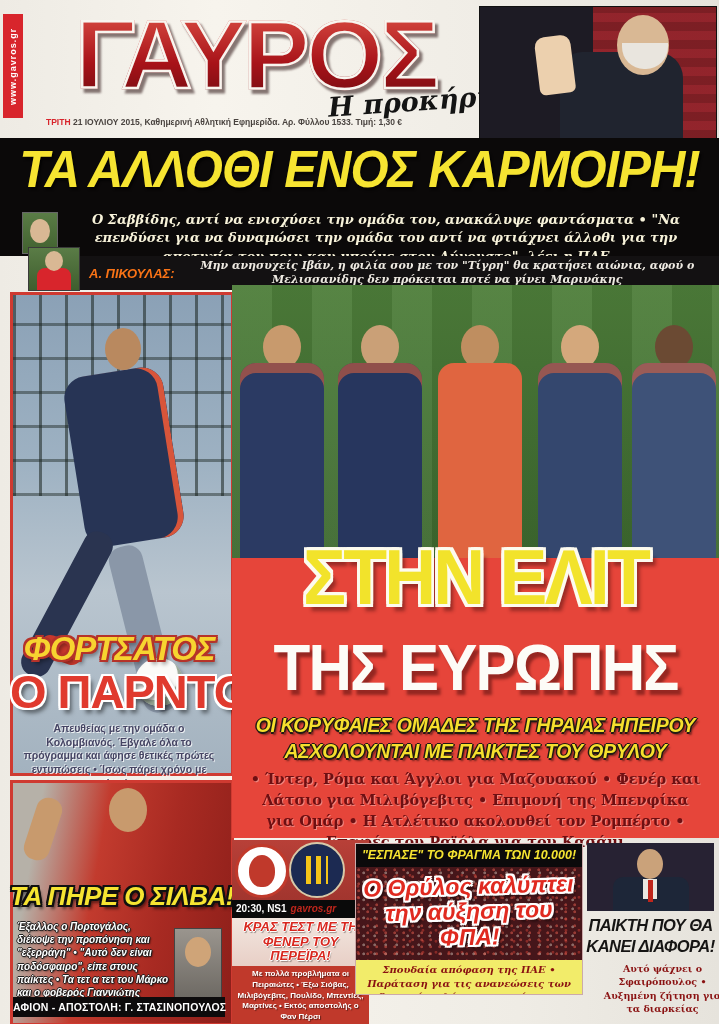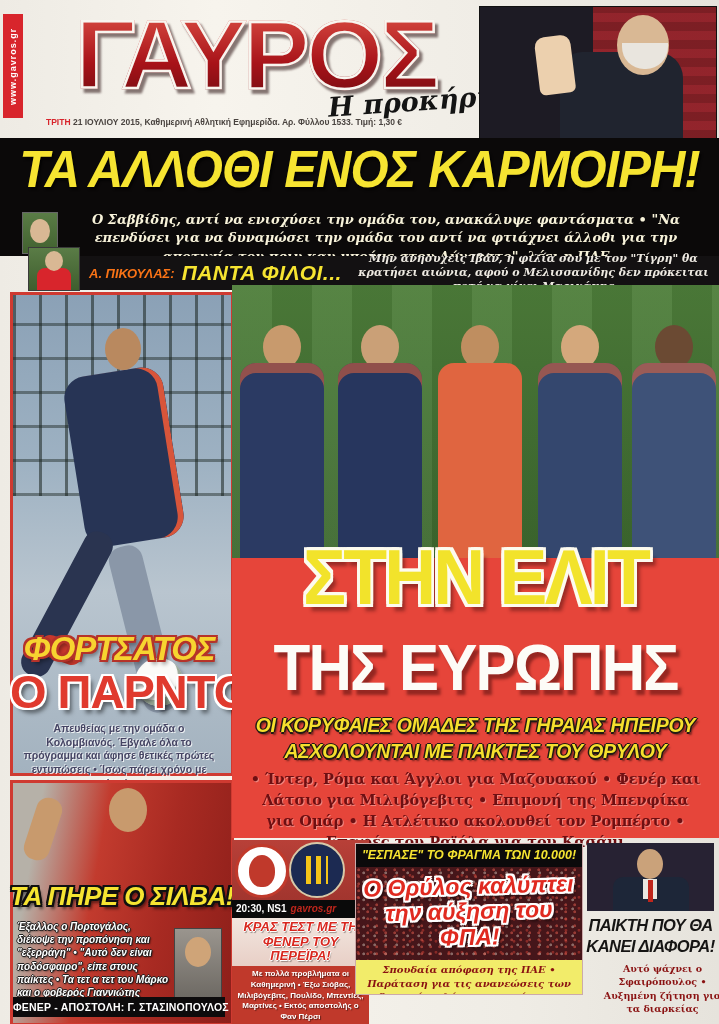--- a/index.html
+++ b/index.html
@@ -220,21 +220,20 @@
     <div class="face"></div>
   </div>
   <div class="abs lead-sub">Ο Σαββίδης, αντί να ενισχύσει την ομάδα του, ανακάλυψε φαντάσματα • "Να επενδύσει για να δυναμώσει την ομάδα του αντί να φτιάχνει άλλοθι για την αποτυχία του πριν καν μπούμε στον Αύγουστο", λέει η ΠΑΕ</div>
 
   <div class="abs pik-strip">
     <div class="pik-photo">
       <div class="shirt"></div>
       <div class="face"></div>
     </div>
     <div class="pik-name nowrap">Α. ΠΙΚΟΥΛΑΣ:</div>
-    <div class="pik-title">ΠΑΝΤΑ ΦΙΛΟΙ...</div>
     <div class="pik-note">Μην ανησυχείς Ιβάν, η φιλία σου με τον "Τίγρη" θα κρατήσει αιώνια, αφού ο Μελισσανίδης δεν πρόκειται ποτέ να γίνει Μαρινάκης</div>
   </div>
 
   <div class="abs pardo-frame">
     <div class="fence"></div>
     <div class="pd-leg2"></div>
     <div class="pd-torso"></div>
     <div class="pd-head"></div>
     <div class="pd-leg1"></div>
     <div class="pd-boot"></div>
@@ -246,21 +245,21 @@
 
   <div class="abs silva-frame">
     <div class="sl-arm"></div>
     <div class="sl-head"></div>
   </div>
   <div class="abs silva-txt">Έξαλλος ο Πορτογάλος, διέκοψε την προπόνηση και "εξερράγη" • "Αυτό δεν είναι ποδόσφαιρο", είπε στους παίκτες • Τα τετ α τετ του Μάρκο και ο φοβερός Γιαννιώτης</div>
   <div class="abs silva-h nowrap">ΤΑ ΠΗΡΕ Ο ΣΙΛΒΑ!</div>
   <div class="abs silva-port">
     <div class="face"></div>
   </div>
-  <div class="abs silva-byline nowrap">ΦΕΝΕΡ - ΑΠΟΣΤΟΛΗ: Γ. ΣΤΑΣΙΝΟΠΟΥΛΟΣ</div>
+  <div class="abs silva-byline nowrap">ΑΦΙΟΝ - ΑΠΟΣΤΟΛΗ: Γ. ΣΤΑΣΙΝΟΠΟΥΛΟΣ</div>
 
   <div class="abs group-photo">
     <div class="gplayer" style="left:2px">
       <div class="gp-head" style="background:#c89a6d"></div>
       <div class="gp-torso" style="background:#2b3a63"></div>
     </div>
     <div class="gplayer" style="left:100px">
       <div class="gp-head" style="background:#caa077"></div>
       <div class="gp-torso" style="background:#27365e"></div>
     </div>
@@ -289,21 +288,21 @@
     <div class="badge-oly">
       <div class="core"></div>
     </div>
     <div class="badge-fb">
       <div class="core"></div>
     </div>
     <div class="match-strip nowrap"><span>20:30, NS1</span><span class="wm">gavros.gr</span></div>
     <div class="match-head">
       <div>ΚΡΑΣ ΤΕΣΤ ΜΕ ΤΗ ΦΕΝΕΡ ΤΟΥ ΠΕΡΕΪΡΑ!</div>
     </div>
-    <div class="match-txt">Με πολλά προβλήματα οι Καθημερινή • Έξω Σιόβας, Μιλιβόγεβιτς, Πουλίδο, Μπεντίες, Μαρτίνες • Εκτός αποστολής ο Φαν Πέρσι</div>
+    <div class="match-txt">Με πολλά προβλήματα οι Πειραιώτες • Έξω Σιόβας, Μιλιβόγεβιτς, Πουλίδο, Μπεντίες, Μαρτίνες • Εκτός αποστολής ο Φαν Πέρσι</div>
   </div>
 
   <div class="abs season-box">
     <div class="season-kicker nowrap">"ΕΣΠΑΣΕ" ΤΟ ΦΡΑΓΜΑ ΤΩΝ 10.000!</div>
     <div class="crowd"></div>
     <div class="season-head">
         <span style="display:block">Ο Θρύλος καλύπτει</span>
         <span style="display:block">την αύξηση του ΦΠΑ!</span>
       </div>
     <div class="season-strip">Σπουδαία απόφαση της ΠΑΕ • Παράταση για τις ανανεώσεις των διαρκείας, λόγω της τεράστιας ζήτησης</div>

